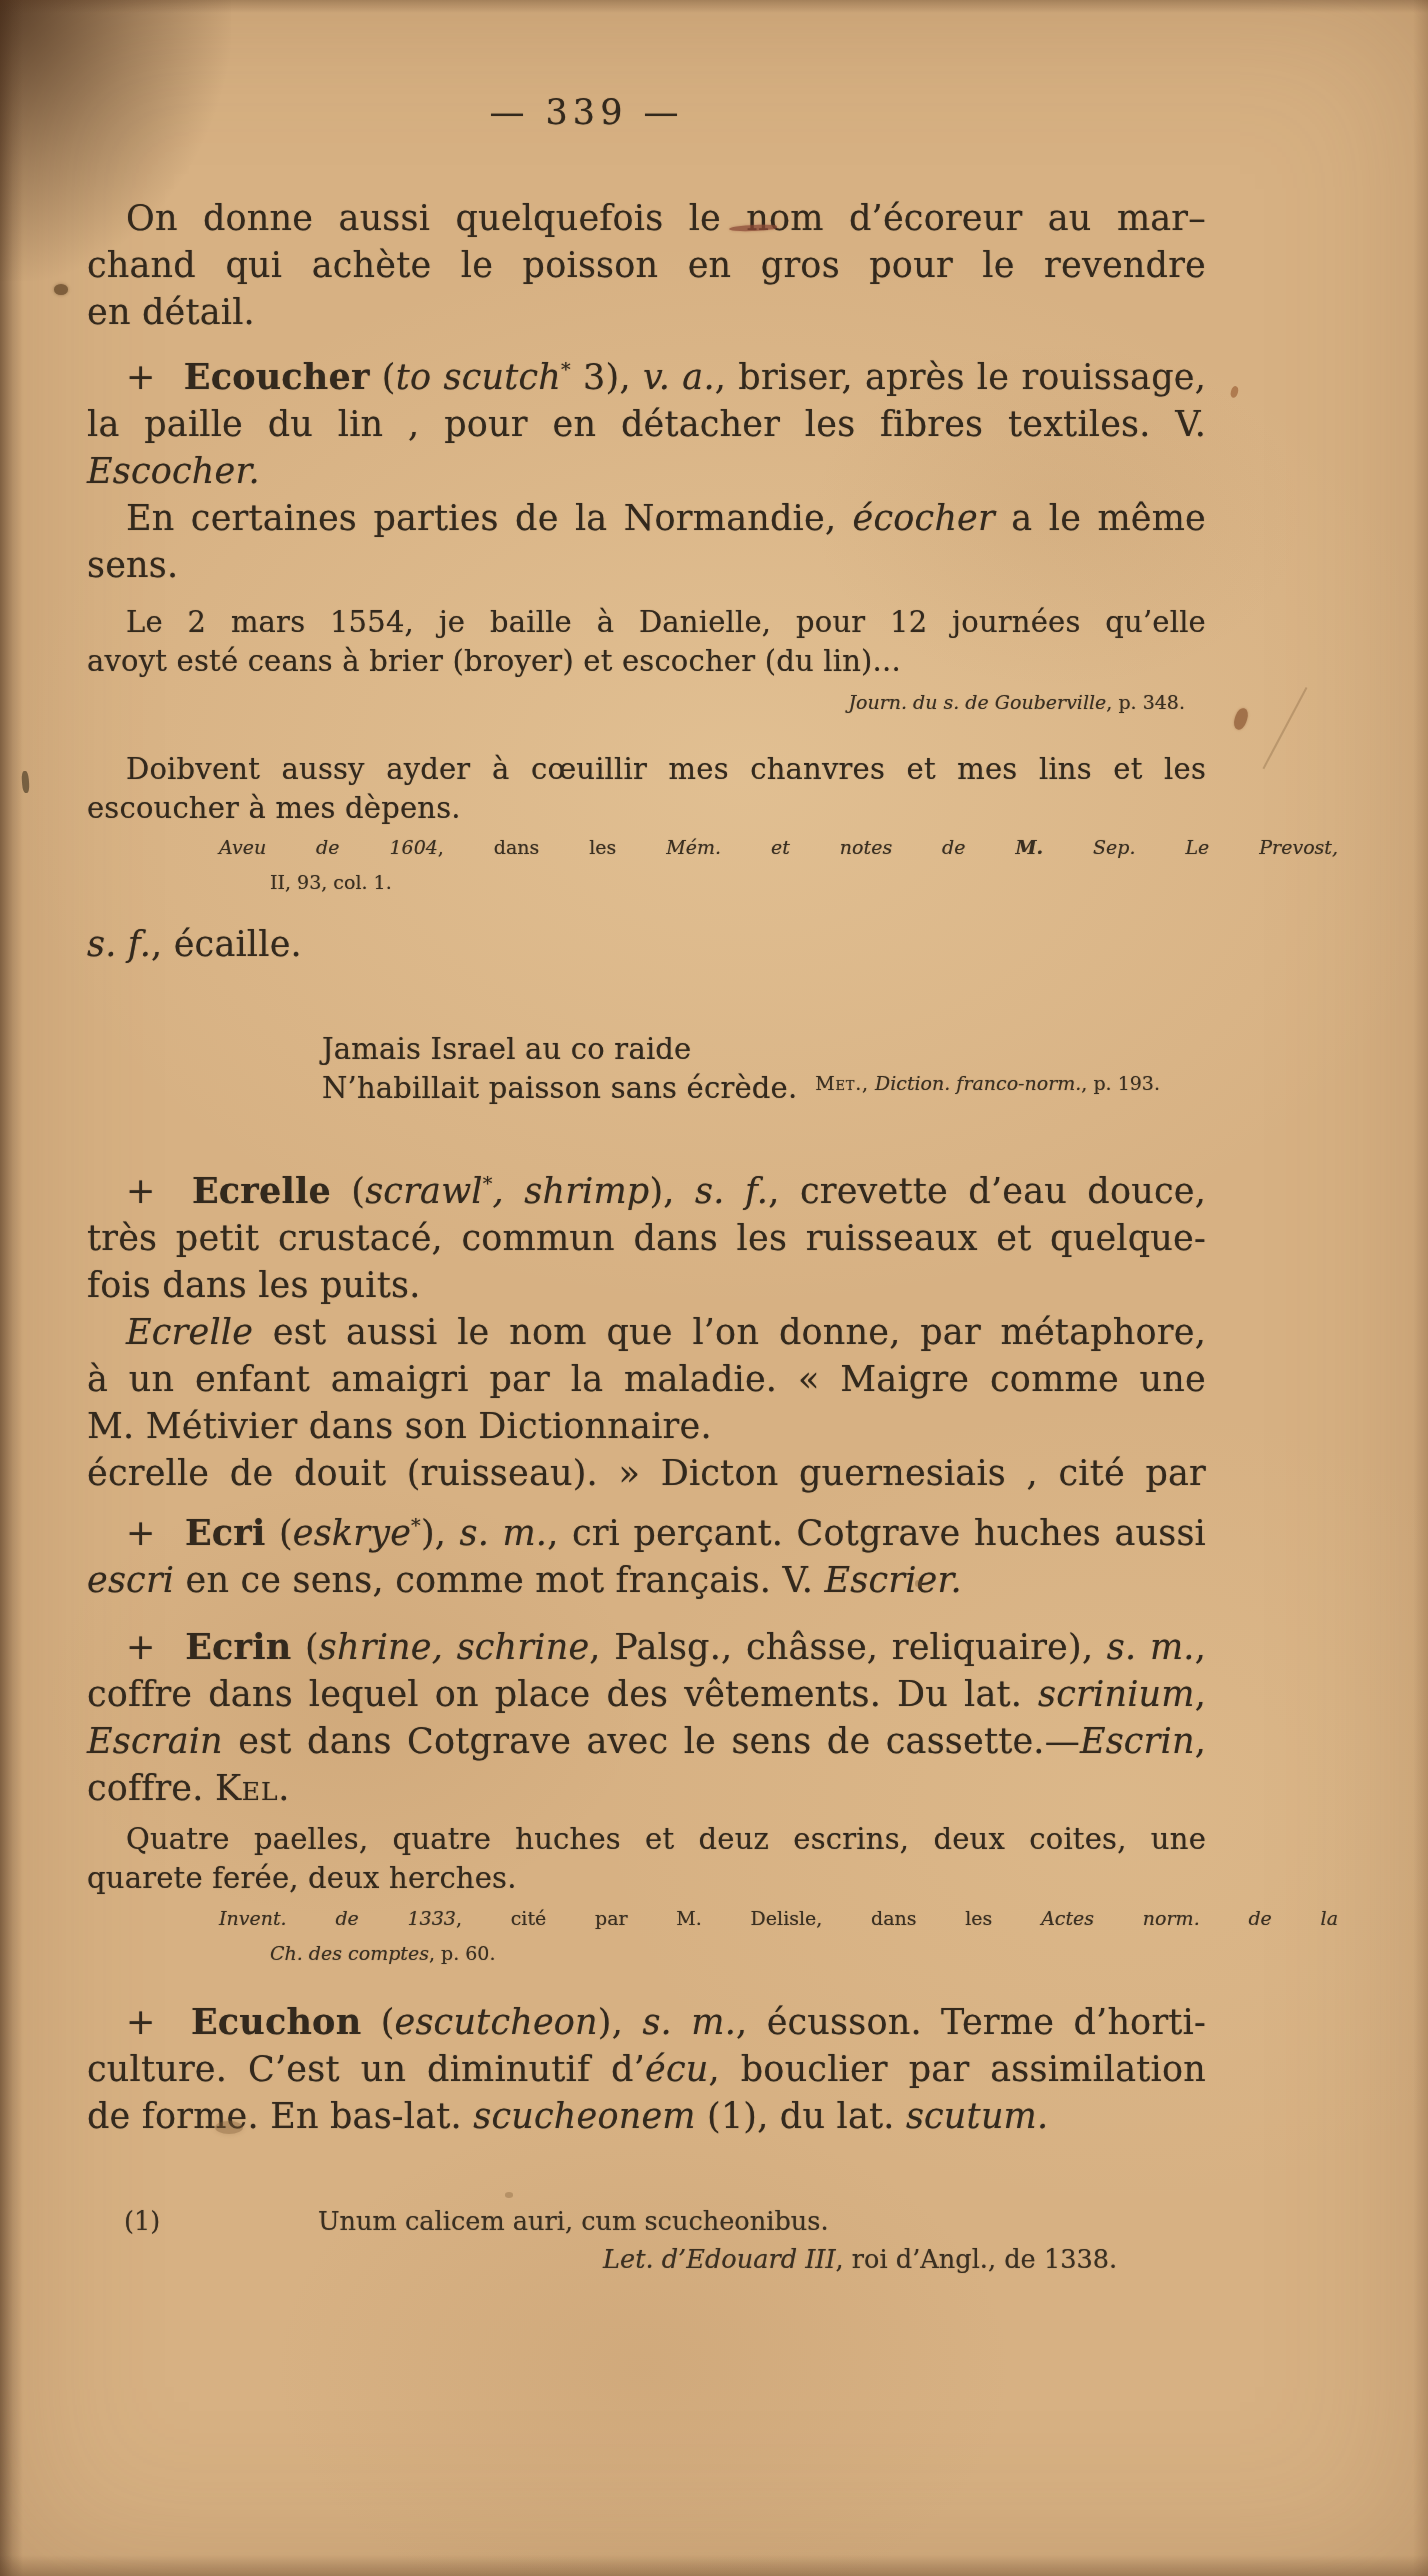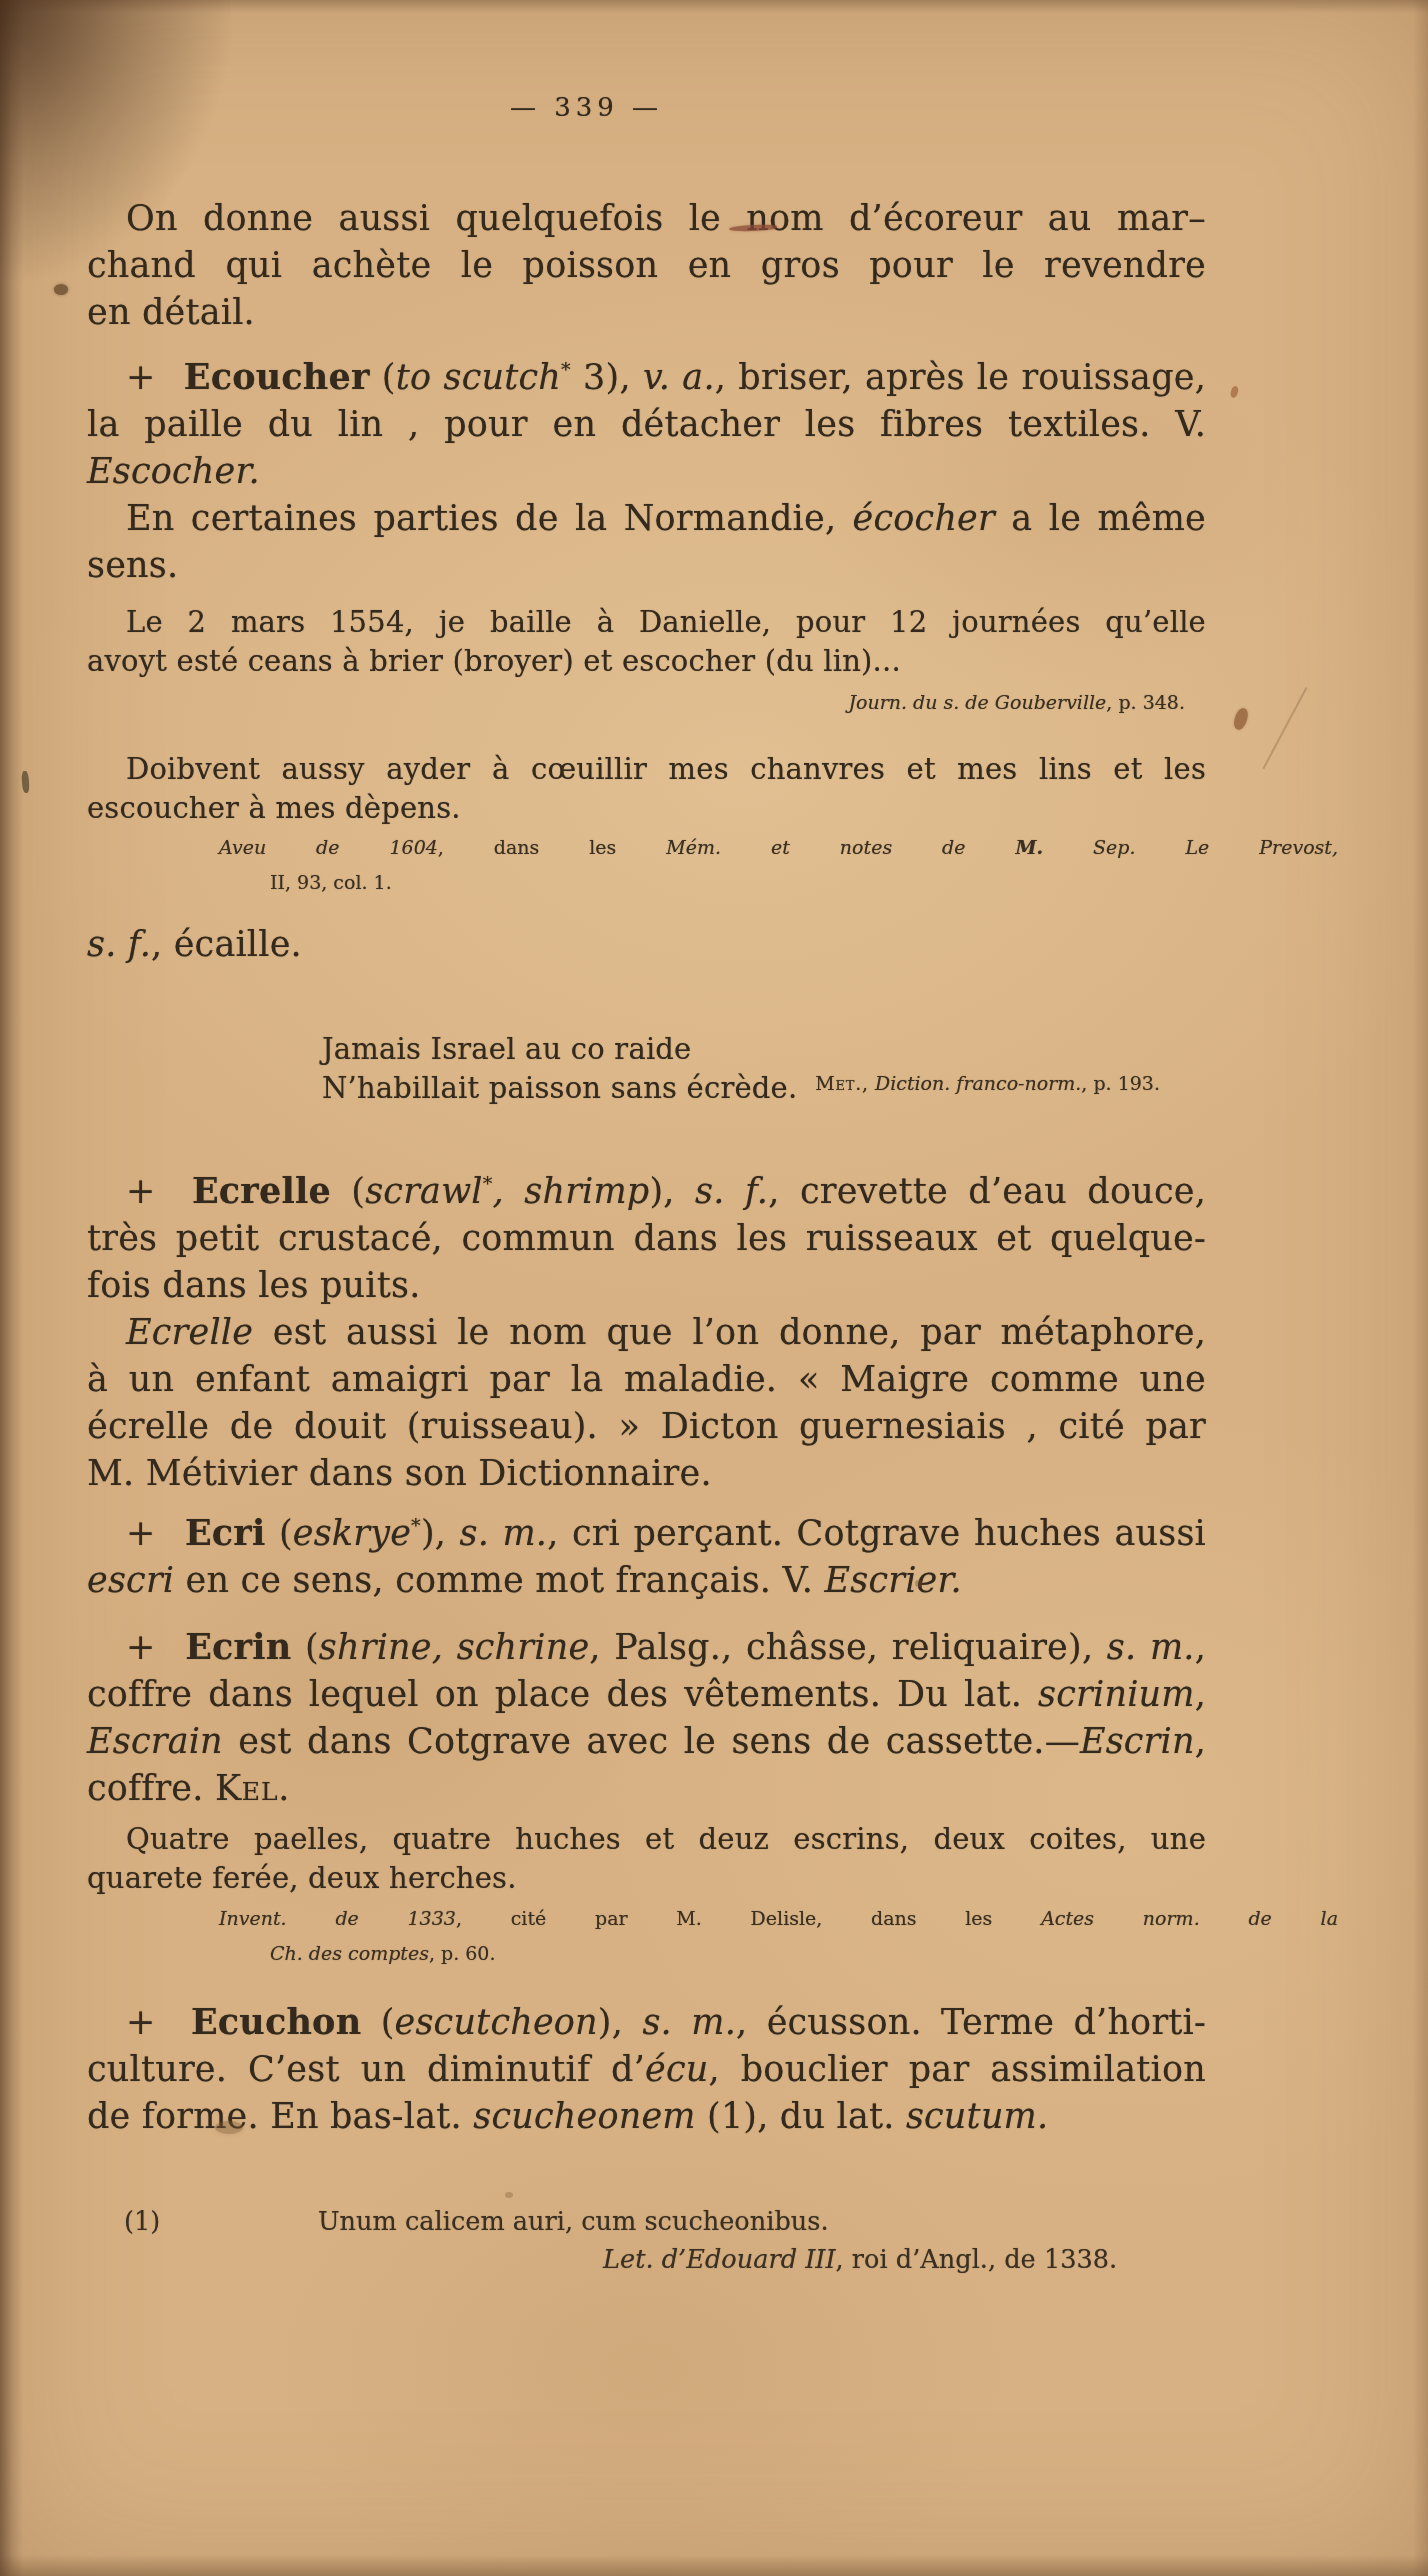--- a/index.html
+++ b/index.html
@@ -36,21 +36,21 @@
     text-shadow:0 0 1px rgba(51,41,29,.55);}
   .main{font-size:35px;line-height:47px;letter-spacing:0.2px;}
   .qt{font-size:29px;line-height:39px;letter-spacing:0.2px;}
   .cite{font-size:19px;line-height:35px;color:#3a2f21;}
   .ftn{font-size:25.6px;line-height:38px;color:#3a2f21;}
   .ln{position:relative;}
   .j{text-align:justify;text-align-last:justify;}
   .ind{text-indent:39px;}
   .rt{text-align:right;}
   .hdr{position:absolute;left:87px;width:999px;top:92px;
-    font-size:26px;text-align:center;letter-spacing:5px;
+    font-size:35px;text-align:center;letter-spacing:5px;
     text-shadow:0 0 1px rgba(51,41,29,.55);}
 
   
   .cite-ind{padding-left:132px;}
   .cite-ind .l2{padding-left:51px;}
 
   
   .f{}
   .b{font-weight:700;margin-left:16px;}
   .i{font-style:italic;}
@@ -135,22 +135,22 @@
   <div class="blk cite rt" style="top:1066px;width:1073px">
     <div class="ln"><span class="f sc">Met.,</span><span class="f"> </span><span class="f i">Diction. franco-norm.</span><span class="f">, p. 193.</span></div>
   </div>
 
   <div class="blk main" style="top:1167px">
     <div class="ln j ind"><span class="f">+ </span><span class="f b">Ecrelle</span><span class="f"> (</span><span class="f i">scrawl</span><span class="f isup">*</span><span class="f i">, shrimp</span><span class="f">), </span><span class="f i">s. f.</span><span class="f">, crevette d’eau douce,</span></div>
     <div class="ln j"><span class="f">très petit crustacé, commun dans les ruisseaux et quelque-</span></div>
     <div class="ln"><span class="f">fois dans les puits.</span></div>
     <div class="ln j ind"><span class="f i">Ecrelle</span><span class="f"> est aussi le nom que l’on donne, par métaphore,</span></div>
     <div class="ln j"><span class="f">à un enfant amaigri par la maladie. « Maigre comme une</span></div>
+    <div class="ln"><span class="f">M. Métivier dans son Dictionnaire.</span></div>
     <div class="ln j"><span class="f">écrelle de douit (ruisseau). » Dicton guernesiais , cité par</span></div>
-    <div class="ln"><span class="f">M. Métivier dans son Dictionnaire.</span></div>
   </div>
 
   <div class="blk main" style="top:1509px">
     <div class="ln j ind"><span class="f">+ </span><span class="f b">Ecri</span><span class="f"> (</span><span class="f i">eskrye</span><span class="f isup">*</span><span class="f">), </span><span class="f i">s. m.</span><span class="f">, cri perçant. Cotgrave huches aussi</span></div>
     <div class="ln"><span class="f i">escri</span><span class="f"> en ce sens, comme mot français. V. </span><span class="f i">Escrier.</span></div>
   </div>
 
   <div class="blk main" style="top:1623px">
     <div class="ln j ind"><span class="f">+ </span><span class="f b">Ecrin</span><span class="f"> (</span><span class="f i">shrine, schrine</span><span class="f">, Palsg., châsse, reliquaire), </span><span class="f i">s. m.</span><span class="f">,</span></div>
     <div class="ln j"><span class="f">coffre dans lequel on place des vêtements. Du lat. </span><span class="f i">scrinium</span><span class="f">,</span></div>

